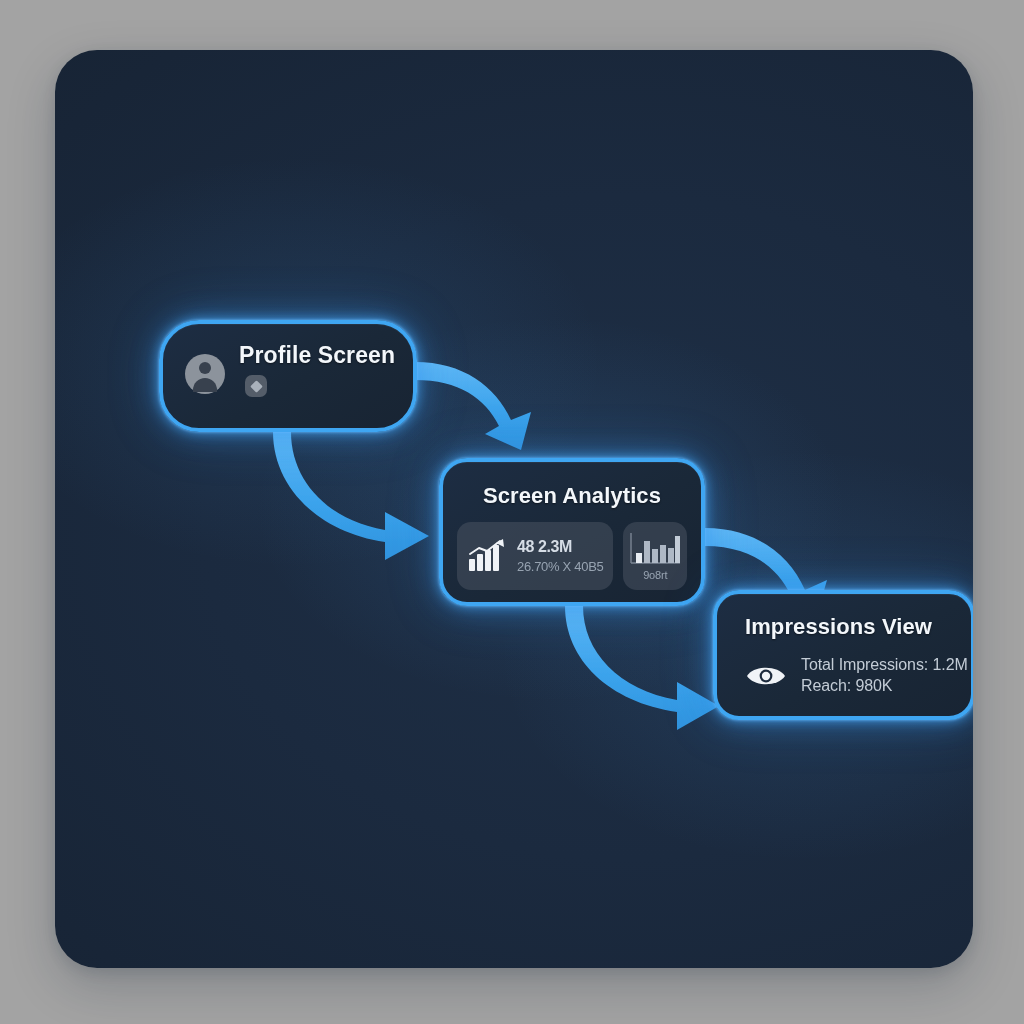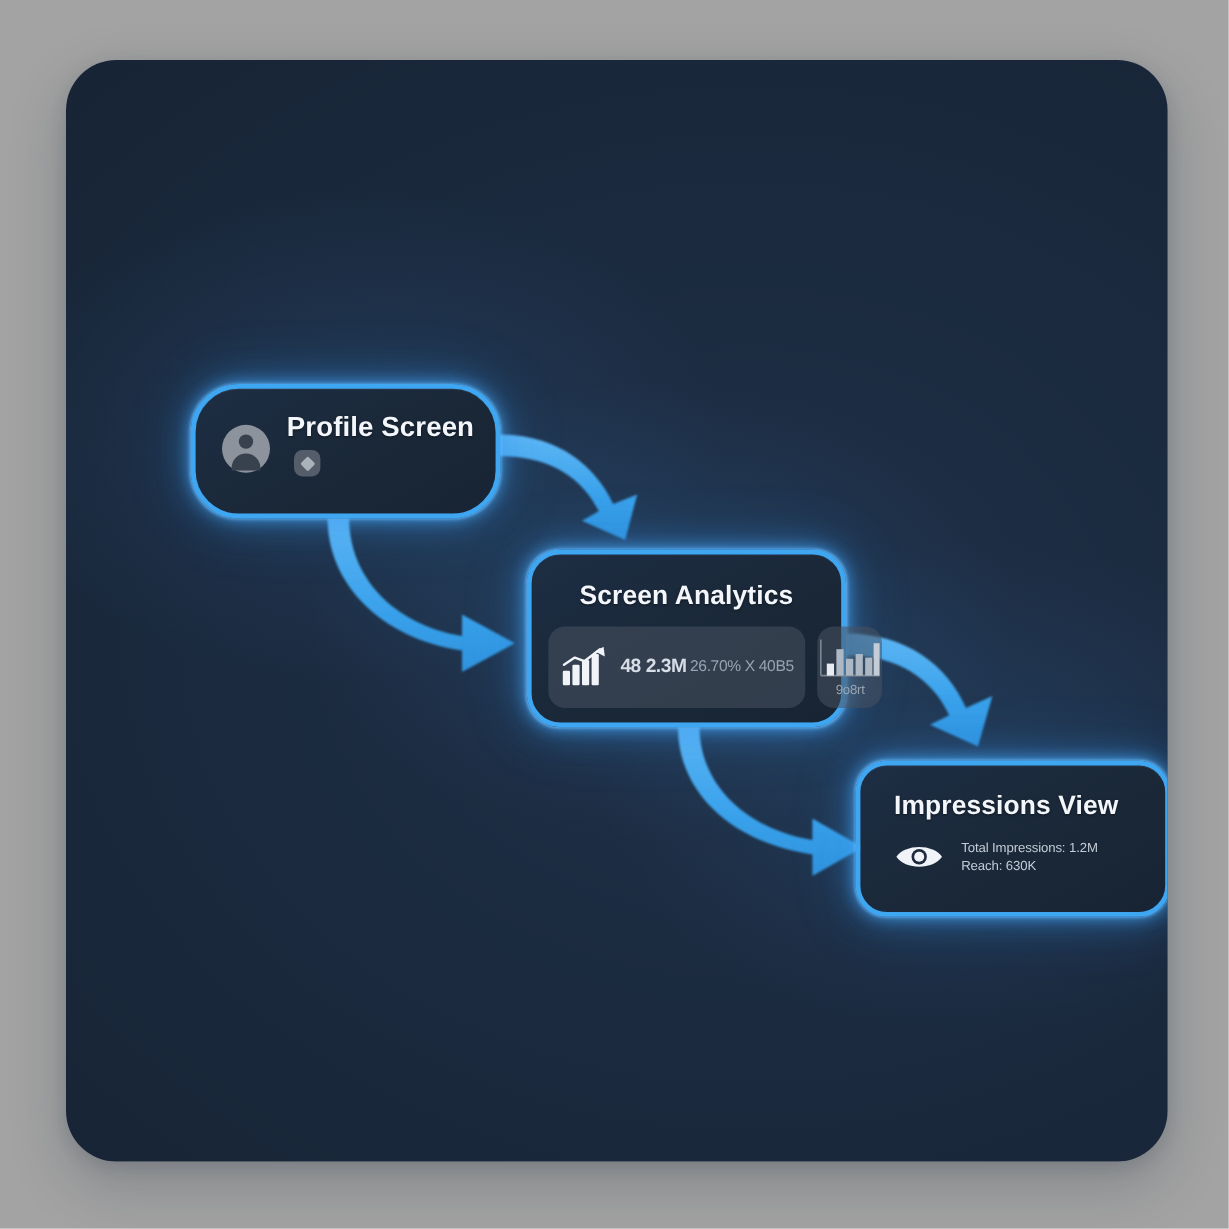--- a/index.html
+++ b/index.html
@@ -192,20 +192,21 @@
     height: 68px;
     display: flex;
     flex-direction: column;
     align-items: center;
     justify-content: center;
     gap: 2px;
   }
   .trend-icon { flex: 0 0 auto; }
   .stat-values {
     display: flex;
+    flex-direction: column;
     gap: 3px;
     filter: blur(0.45px);
   }
   .stat-primary {
     color: #d6dde6;
     font-size: 16px;
     font-weight: bold;
     letter-spacing: -0.4px;
     white-space: nowrap;
   }
@@ -219,21 +220,21 @@
     color: #98a4b2;
     font-size: 11px;
     filter: blur(0.5px);
     letter-spacing: -0.2px;
     text-align: right;
   }
 
   
   #node-impressions {
     left: 658px;
-    top: 584px;
+    top: 540px;
     width: 262px;
     height: 130px;
     border-radius: 26px;
   }
   #node-impressions .node-title {
     position: absolute;
     left: 28px;
     top: 20px;
     font-size: 22px;
   }
@@ -245,21 +246,21 @@
     align-items: center;
     gap: 14px;
   }
   .impr-lines {
     display: flex;
     flex-direction: column;
     gap: 3px;
   }
   .impr-line {
     color: #c3ccd6;
-    font-size: 11px;
+    font-size: 16px;
     white-space: nowrap;
     letter-spacing: -0.1px;
   }
 </style>
 </head>
 <body>
 
 <div id="stage">
 
   <div id="canvas">
@@ -374,19 +375,19 @@
       <div class="node-title">Impressions View</div>
 
       <div class="impr-row">
         <svg width="42" height="28" viewBox="0 0 42 28">
           <path d="M2 14 C 9 3, 33 3, 40 14 C 33 25, 9 25, 2 14 Z" fill="#f0f3f7"></path>
           <circle cx="21" cy="14" r="6.4" fill="#1d2b3d"></circle>
           <circle cx="21" cy="14" r="4.2" fill="#f0f3f7"></circle>
         </svg>
         <div class="impr-lines">
           <div class="impr-line">Total Impressions: 1.2M</div>
-          <div class="impr-line">Reach: 630K</div>
+          <div class="impr-line">Reach: 980K</div>
         </div>
       </div>
     </div>
 
   </div>
 </div>
 
 </body></html>

